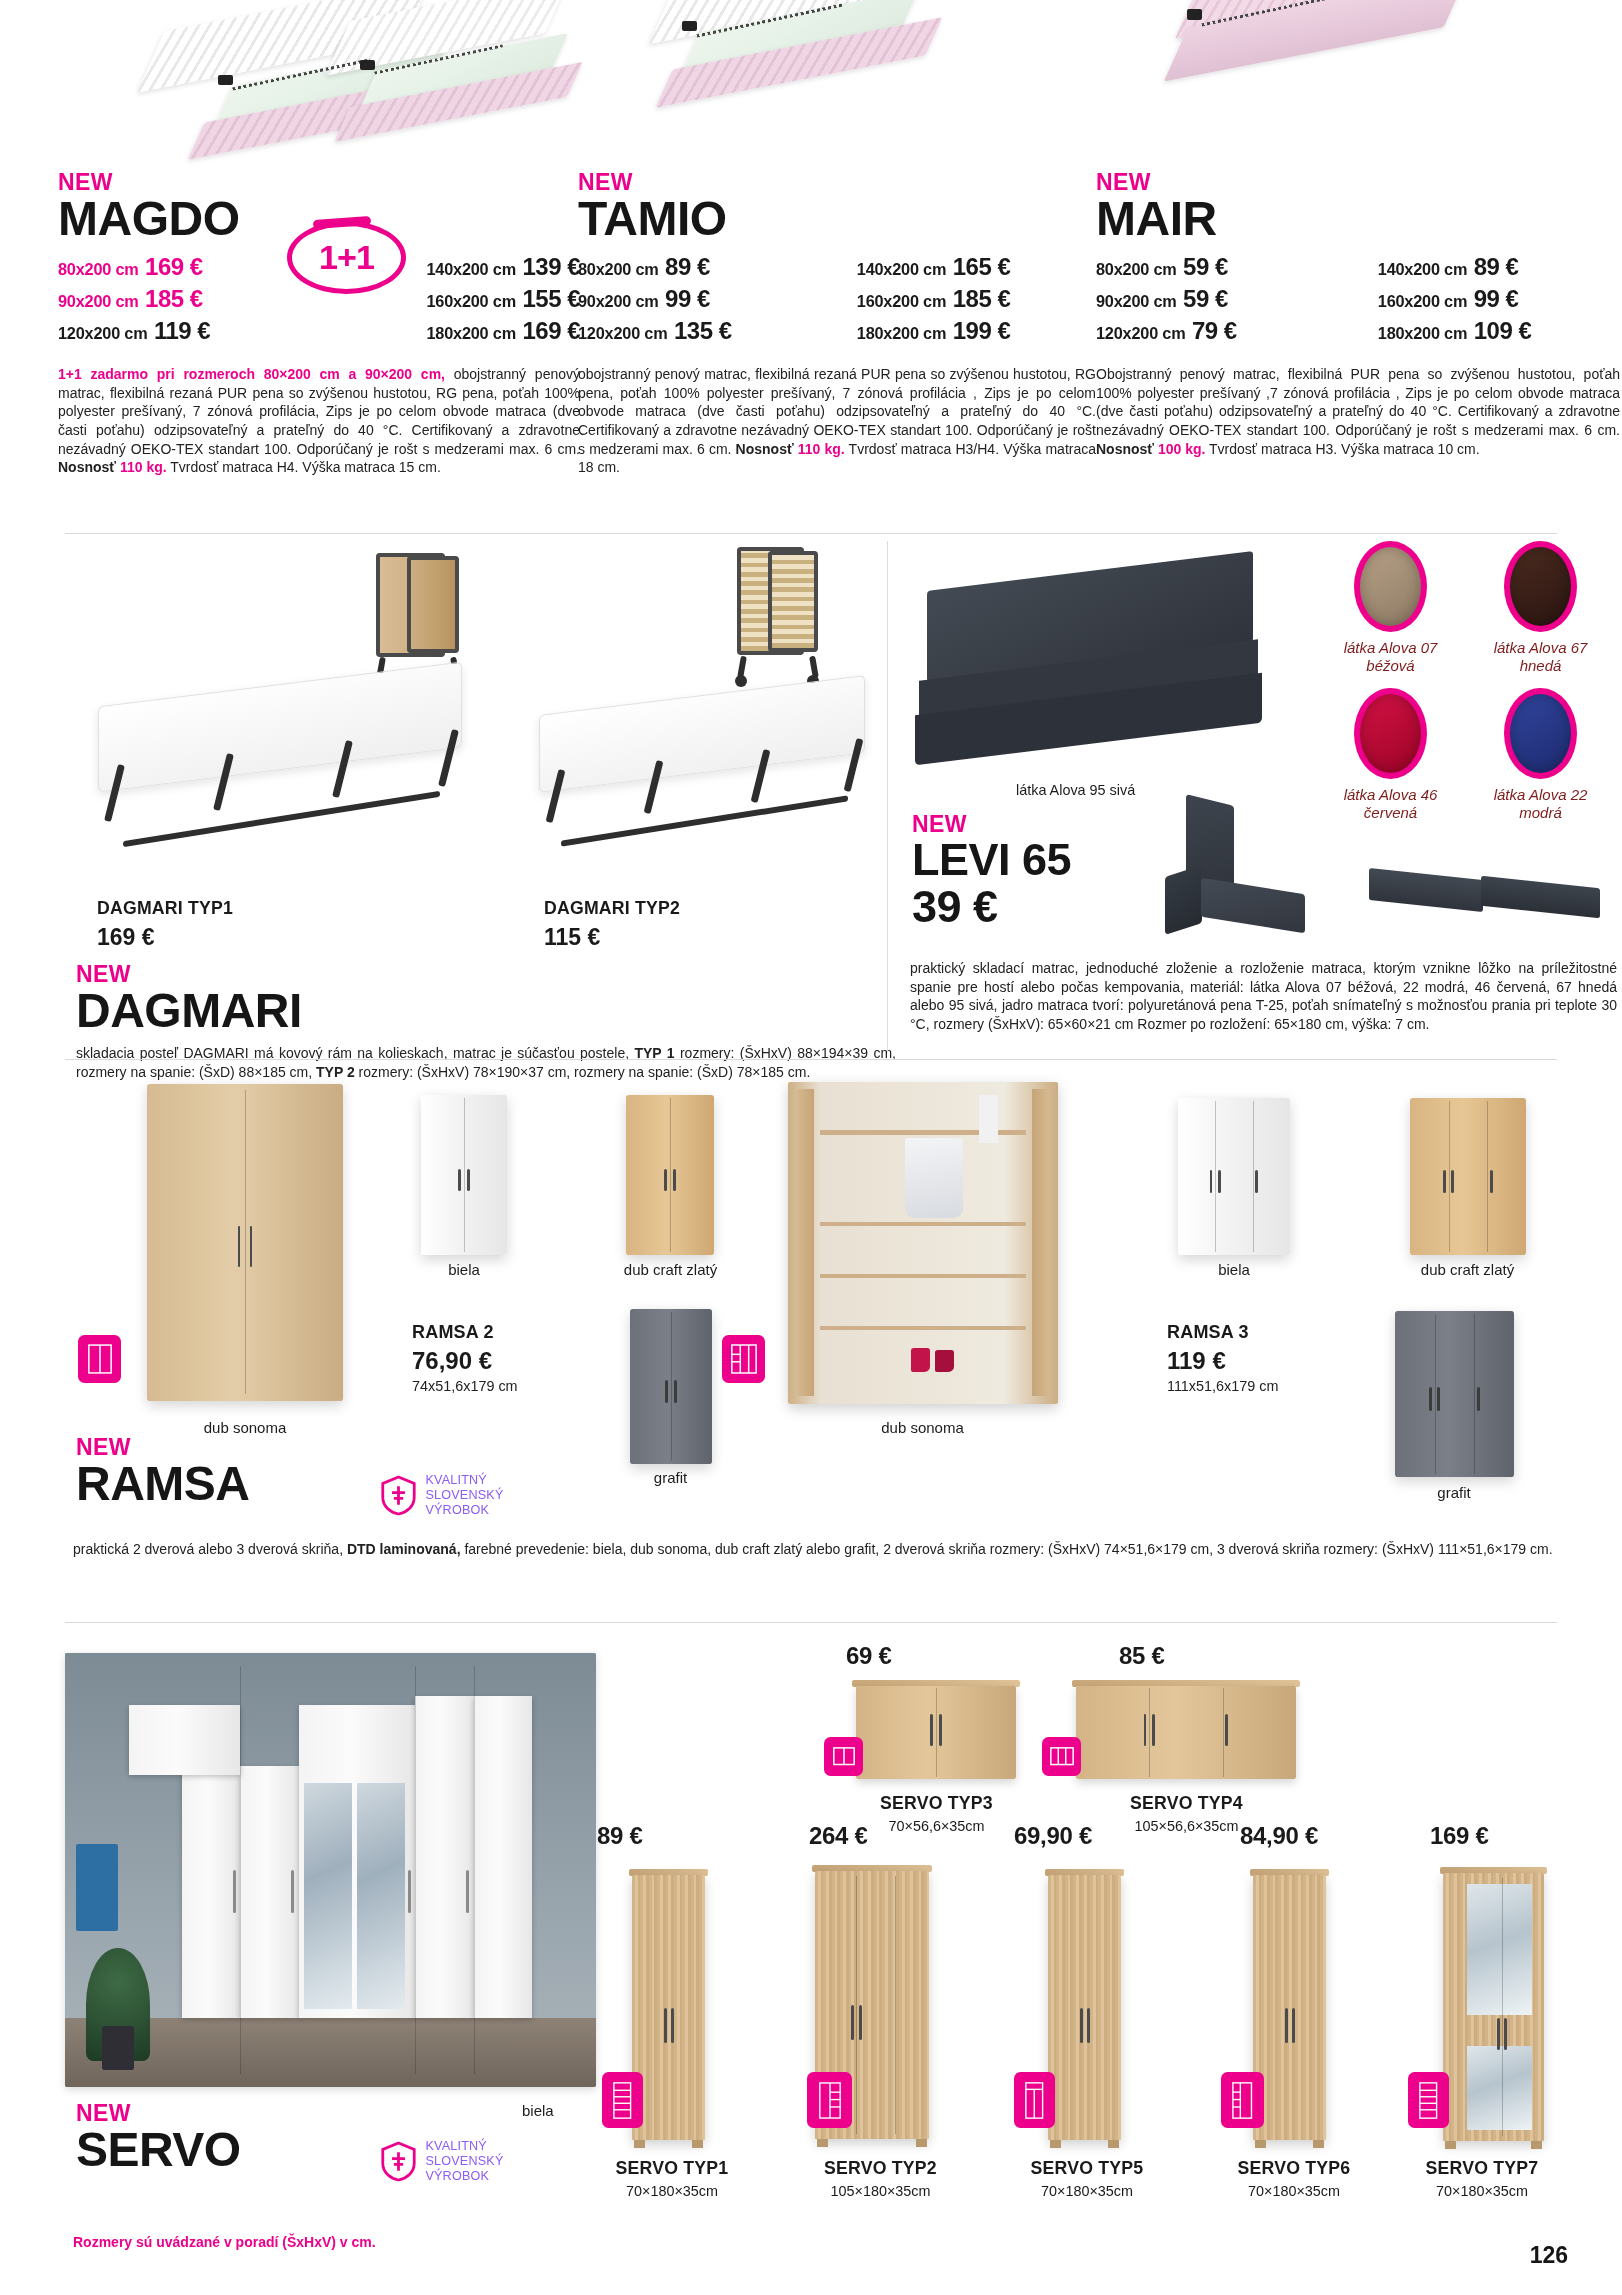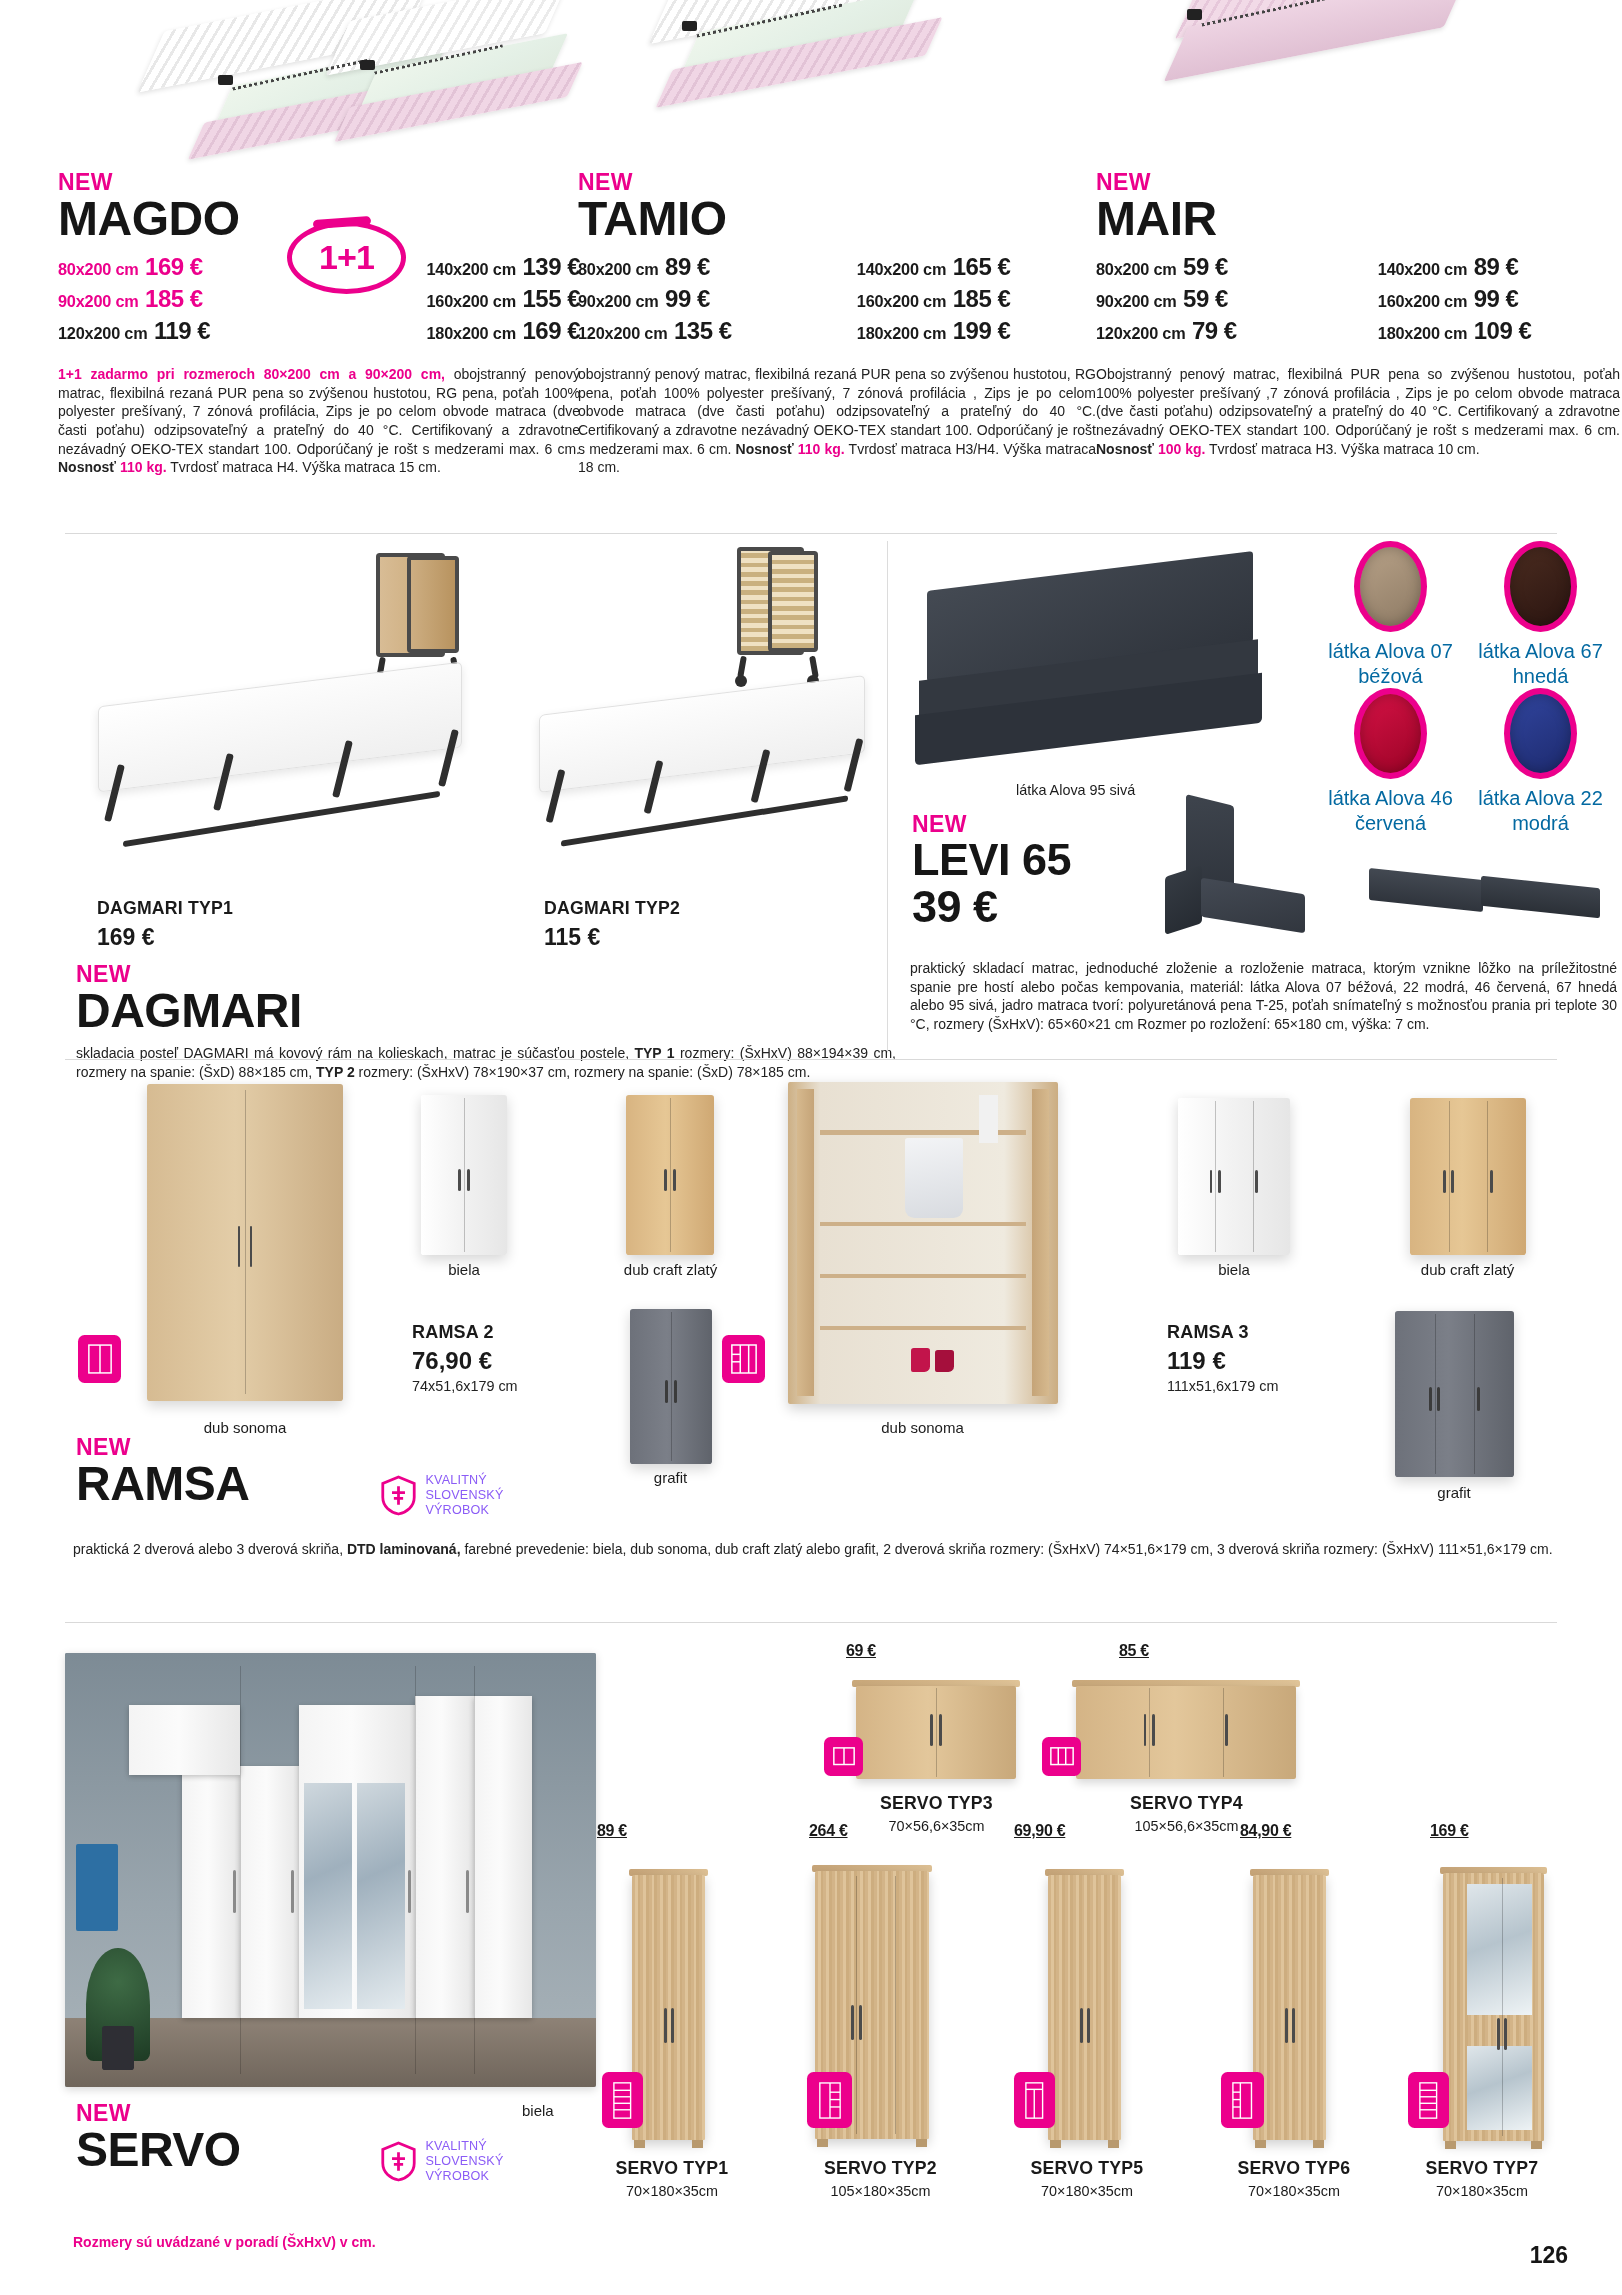--- a/index.html
+++ b/index.html
@@ -109,21 +109,21 @@
   .cube .top    { position:absolute; background:#3a3f47; border-radius:3.7px; }
   .cube .mid    { position:absolute; background:#333840; }
   .cube .bottom { position:absolute; background:#2d323a; border-radius:0 0 4.7px 4.7px; }
 
   .swatch-wrap { position: absolute; text-align: center; }
   .swatch {
     width: 73px; height: 91px; border-radius: 50%;
     border: 6.5px solid #ec008c; margin: 0 auto;
     box-shadow: inset 0 0 13px rgba(0,0,0,.28);
   }
-  .swatch-cap { font-size: 20px; line-height: 1.25; margin-top: 6.5px; color: #0369a1; }
+  .swatch-cap { font-size: 15px; line-height: 1.25; margin-top: 6.5px; color: #7f1d1d; font-style: italic; }
   .fab-cap { position:absolute; font-size: 14.4px; color:#1c1c1c; }
 
   
   .ramsa { position: absolute; left: 0; top: 1063px; width: 1622px; height: 587px; }
   .wardrobe { position: absolute; }
   .wd-body { position: absolute; inset: 0; border-radius: 2.8px; box-shadow: 0 4.7px 13px rgba(0,0,0,.16); }
   .wd-body.white  { background: linear-gradient(90deg,#ffffff,#f2f2f2 48%,#e6e6e6); }
   .wd-body.oakg   { background: linear-gradient(90deg,#d8b481,#e6c795 45%,#cfa873); }
   .wd-body.sonoma { background: linear-gradient(90deg,#d6bb92,#e3cda8 45%,#c9ac83); }
   .wd-body.graf   { background: linear-gradient(90deg,#6d717a,#7b7f88 45%,#5f636b); }
@@ -155,21 +155,21 @@
     box-shadow: 0 2.8px 8.4px rgba(0,0,0,.15);
   }
   .rp-wall { position:absolute; inset:0; background: linear-gradient(180deg,#7d8b95,#9aa6ae 60%,#aab4ba); }
   .rp-unit { position:absolute; background: linear-gradient(90deg,#f4f4f4,#fbfbfb 45%,#e7e7e7); box-shadow: 0 1.9px 5.6px rgba(0,0,0,.25); }
   .rp-door-seam { position:absolute; width:0.9px; top:3%; bottom:3%; background: rgba(0,0,0,.18); }
   .rp-handle { position:absolute; width:2.8px; border-radius:1.9px; background:#8a8a8a; }
   .rp-mirror { position:absolute; background: linear-gradient(155deg,#cfd8de,#9fb0bd 40%,#e4ebef); }
   .rp-plant { position:absolute; }
   .rp-floor { position:absolute; left:0; right:0; bottom:0; height:16%; background: linear-gradient(180deg,#8e8276,#6f655b); }
 
-  .srv-price { position: absolute; font-size: 16px; font-weight: bold; letter-spacing: -0.3px; text-decoration: underline; }
+  .srv-price { position: absolute; font-size: 24px; font-weight: bold; letter-spacing: -0.3px; }
   .srv-cap { position: absolute; text-align: center; }
   .srv-cap .nm { font-size: 17.7px; font-weight: bold; letter-spacing: 0.2px; }
   .srv-cap .dm { font-size: 14.4px; margin-top: 3.7px; }
 
   .sideboard { position: absolute; }
   .sb-body { position:absolute; inset:0; background: linear-gradient(90deg,#d4b486,#e3c79b 45%,#c8a87a); border-radius:1.9px; box-shadow:0 3.7px 9.3px rgba(0,0,0,.16); }
   .sb-top { position:absolute; left:-3.7px; right:-3.7px; top:-6.5px; height:7.5px; background: linear-gradient(90deg,#c9a87a,#e0c498); border-radius:1.9px; }
 
   .tall { position: absolute; }
   .tall-body { position:absolute; inset:0; border-radius:1.9px 1.9px 0.9px 0.9px; box-shadow: 0 4.7px 12px rgba(0,0,0,.18);

